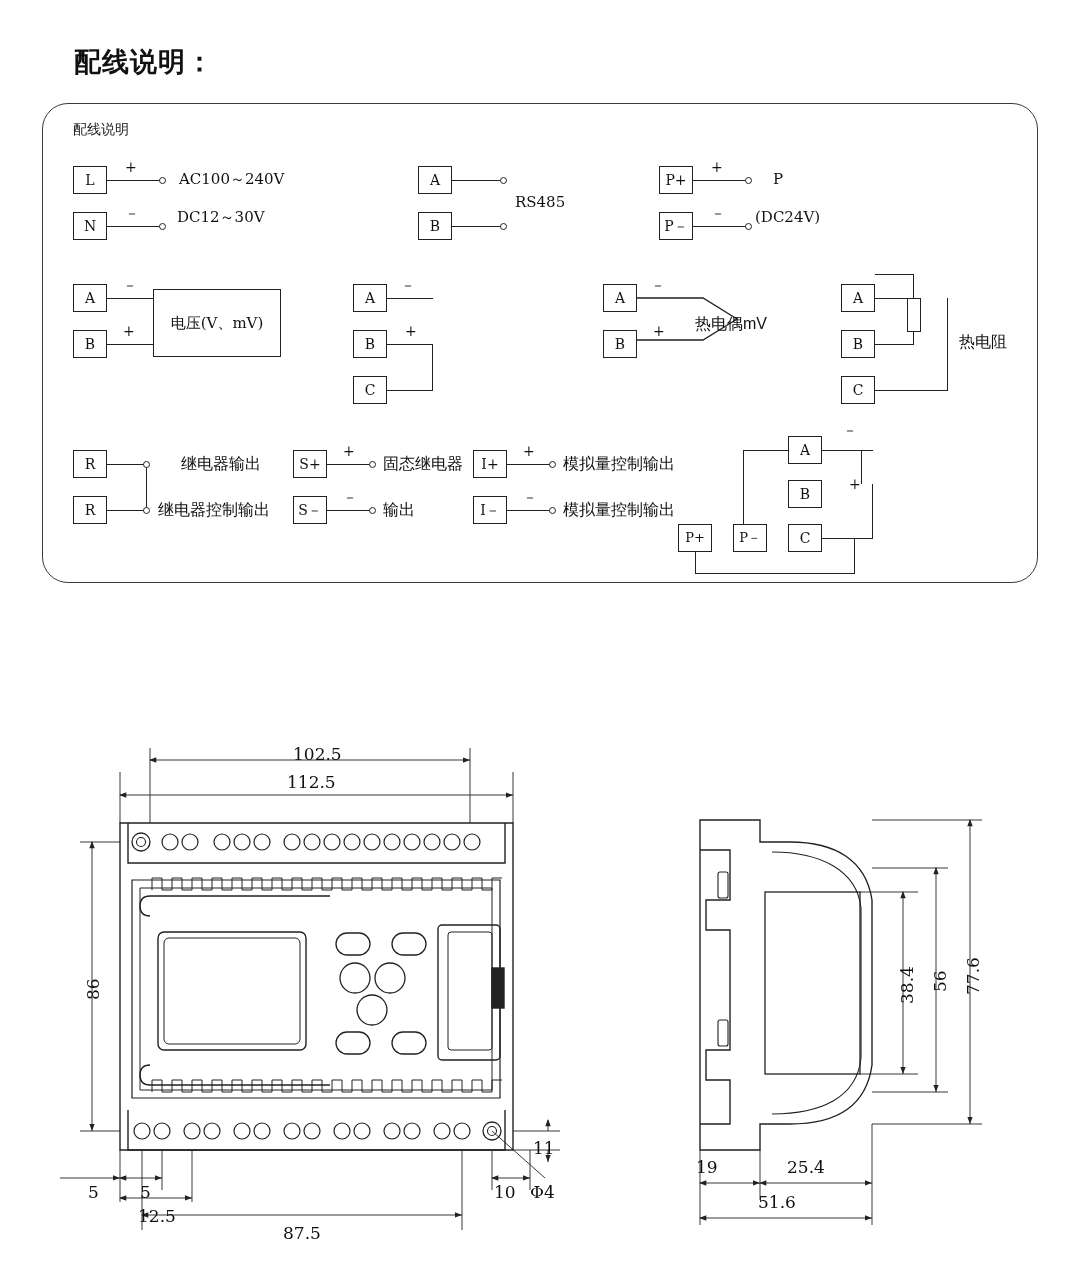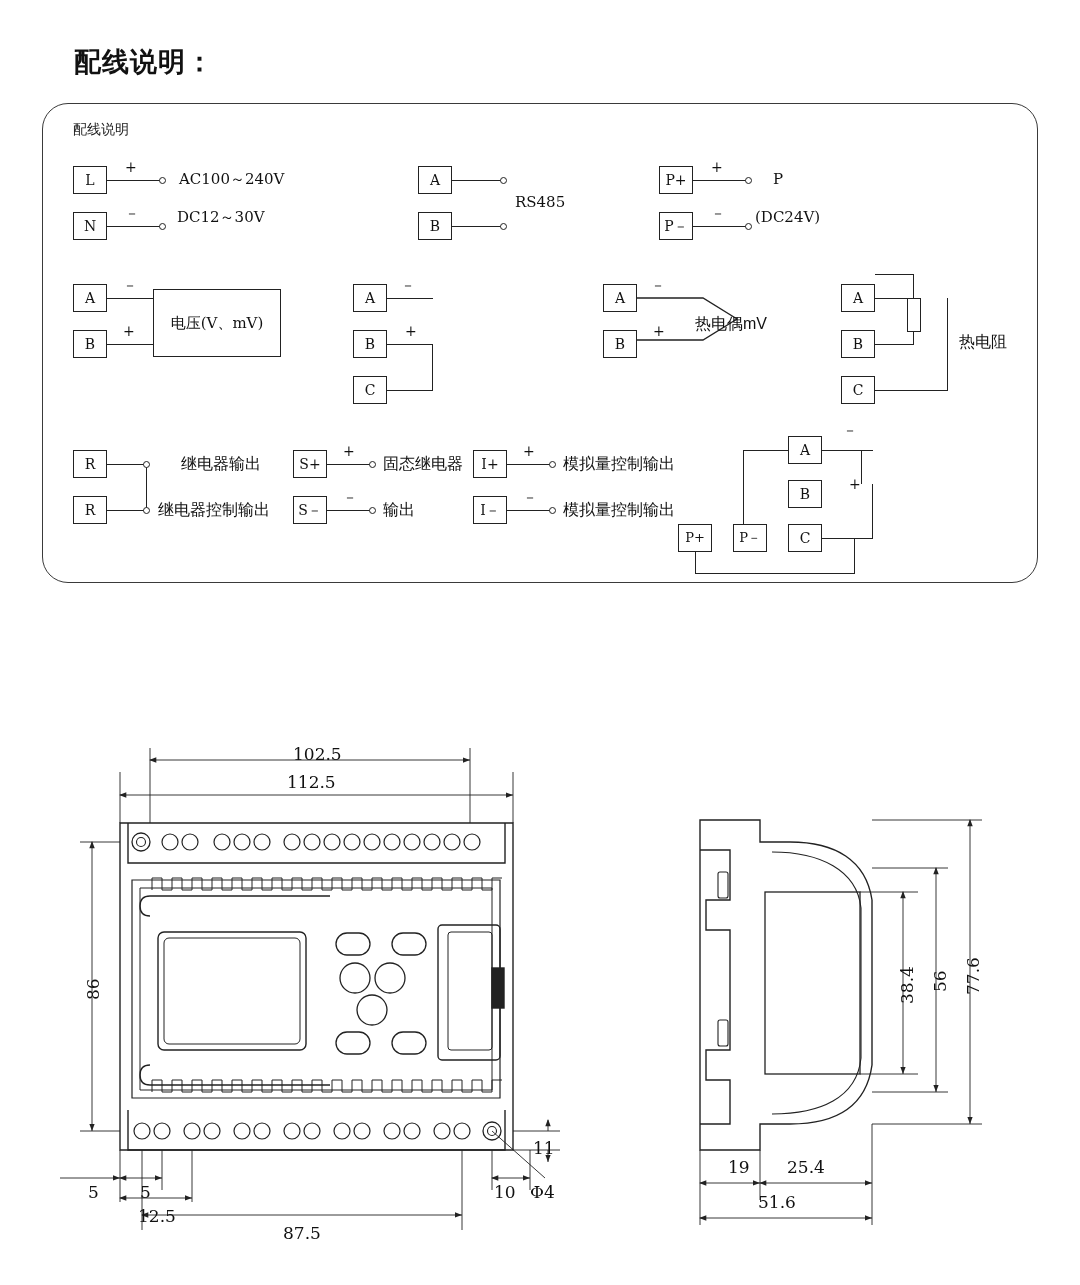--- a/index.html
+++ b/index.html
@@ -390,18 +390,18 @@
     <div class="dimnum" style="left:88px;top:462px;">5</div>
     <div class="dimnum" style="left:140px;top:462px;">5</div>
     <div class="dimnum" style="left:138px;top:486px;">12.5</div>
     <div class="dimnum" style="left:494px;top:462px;">10</div>
     <div class="dimnum" style="left:533px;top:418px;">11</div>
     <div class="dimnum" style="left:530px;top:462px;">Φ4</div>
 
     <div class="dimnum rot" style="left:963px;top:275px;">77.6</div>
     <div class="dimnum rot" style="left:930px;top:272px;">56</div>
     <div class="dimnum rot" style="left:897px;top:284px;">38.4</div>
-    <div class="dimnum" style="left:728px;top:437px;">19</div>
+    <div class="dimnum" style="left:696px;top:437px;">19</div>
     <div class="dimnum" style="left:787px;top:437px;">25.4</div>
     <div class="dimnum" style="left:758px;top:472px;">51.6</div>
   </div>
 
 </div>
 
 </body></html>

